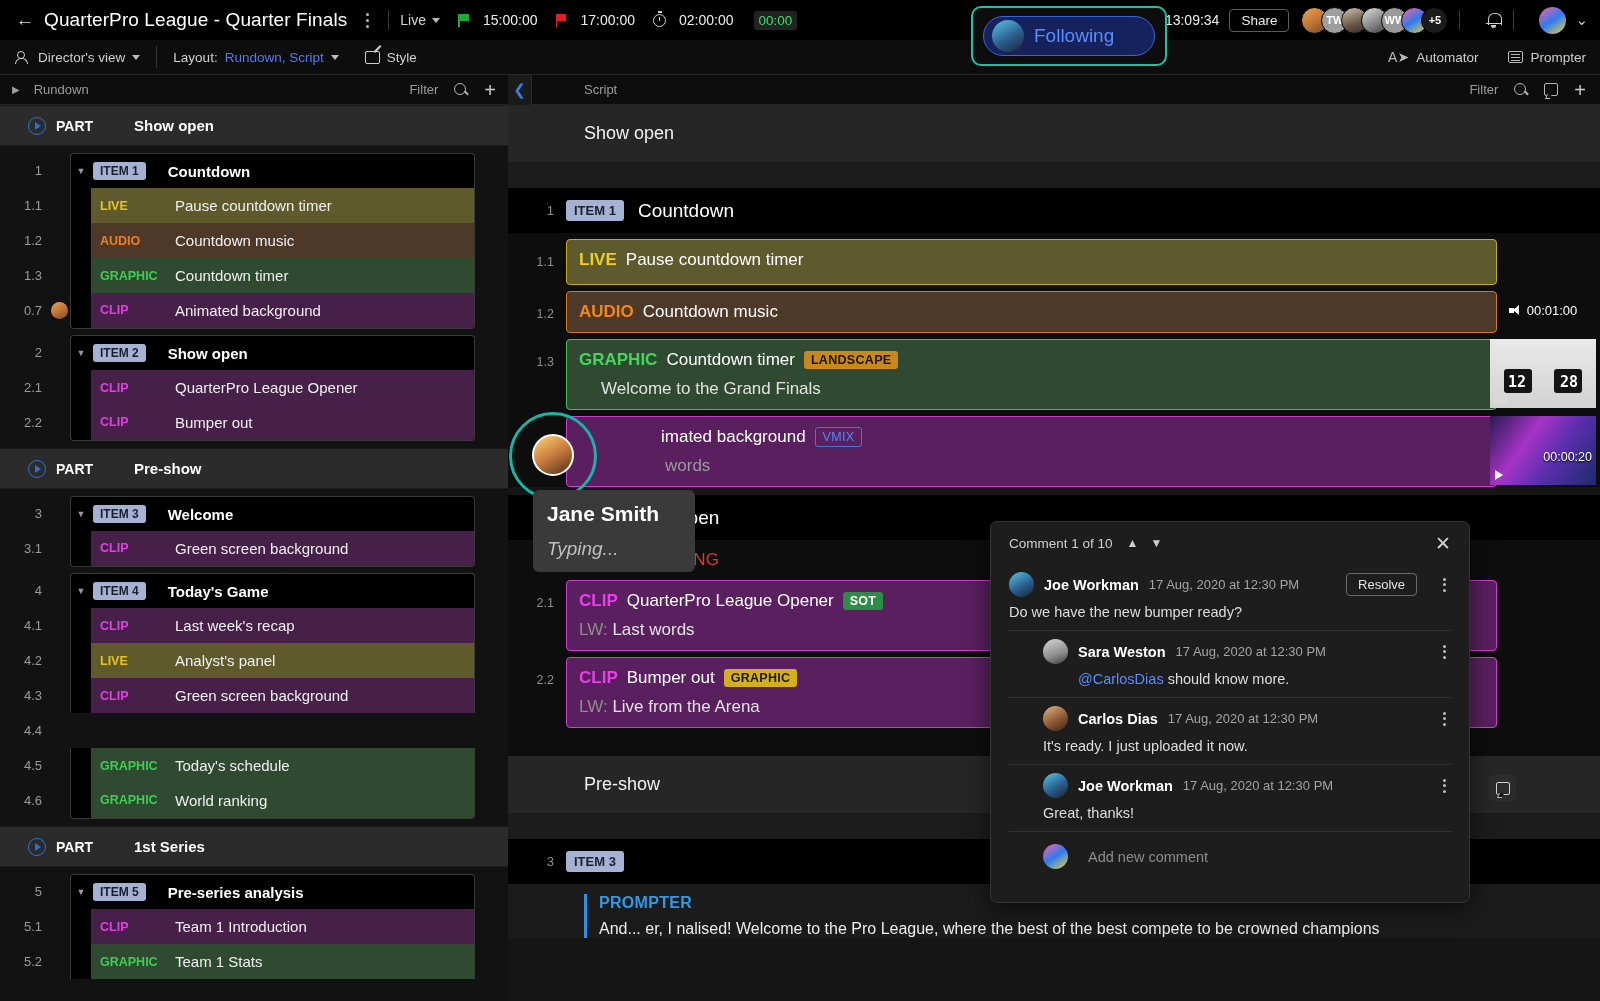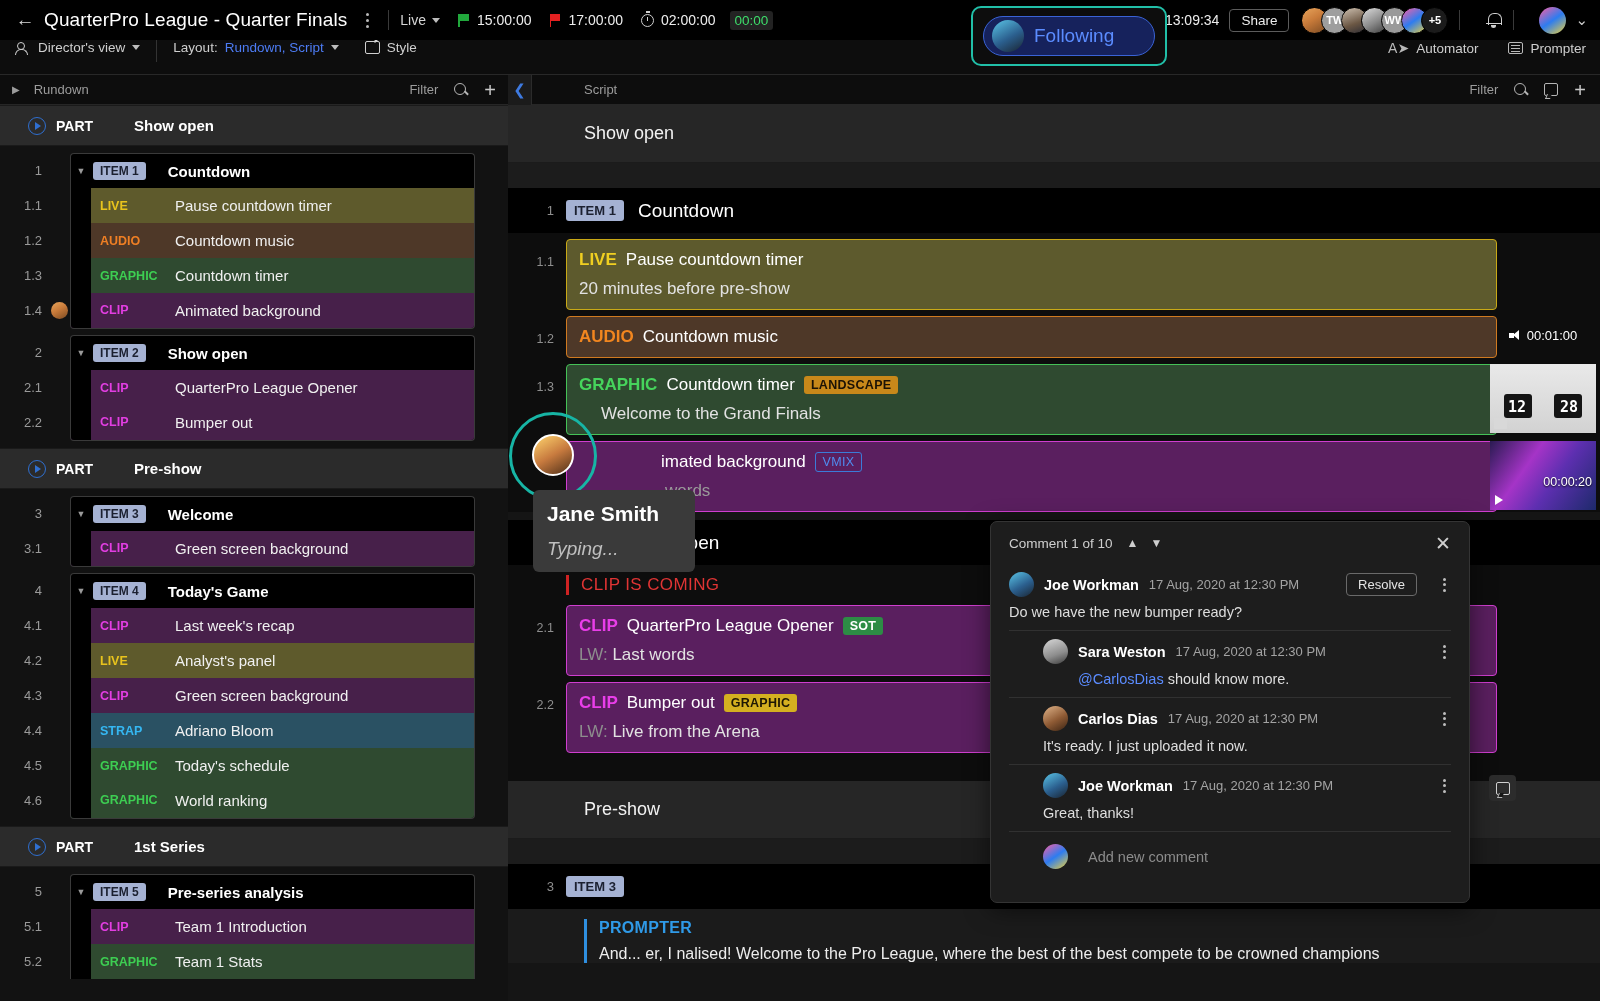--- a/index.html
+++ b/index.html
@@ -19,21 +19,21 @@
     padding:0 12px; position:relative; z-index:5;
   }
   .back-arrow { width:26px; height:26px; display:flex; align-items:center; justify-content:center;
     color:#dcdcdc; font-size:19px; cursor:pointer; }
   .show-title { font-size:19px; font-weight:400; color:#fff; margin-left:6px; letter-spacing:.1px; white-space:nowrap;}
   .kebab { width:20px; display:flex; flex-direction:column; align-items:center; gap:3px; margin-left:10px; cursor:pointer;}
   .kebab i { width:3px; height:3px; border-radius:50%; background:#b9b9b9; display:block;}
   .vdiv { width:1px; height:20px; background:#3a3a3a; margin:0 11px; }
   .live-sel { display:flex; align-items:center; gap:6px; color:#d5d5d5; font-size:14px; cursor:pointer;}
   .caret { width:0;height:0;border-left:4px solid transparent;border-right:4px solid transparent;border-top:5px solid #bdbdbd;}
-  .timechip { display:flex; align-items:center; gap:7px; margin-left:18px; color:#ededed; font-size:14px; white-space:nowrap;}
+  .timechip { display:flex; align-items:center; gap:13px; margin-left:18px; color:#ededed; font-size:14px; white-space:nowrap;}
   .flag { width:12px; height:13px; position:relative; display:inline-block;}
   .flag::before{content:"";position:absolute;left:0;top:0;width:1.8px;height:13px;background:currentColor;}
   .flag::after{content:"";position:absolute;left:1.8px;top:0.5px;width:9px;height:7px;background:currentColor;}
   .flag.green{color:#21a83c;} .flag.red{color:#e32020;}
   .stopwatch { width:13px;height:13px;border:1.6px solid #cfcfcf;border-radius:50%;position:relative;display:inline-block;}
   .stopwatch::before{content:"";position:absolute;left:4.3px;top:-3.2px;width:4px;height:2px;background:#cfcfcf;}
   .stopwatch::after{content:"";position:absolute;left:4.6px;top:2px;width:1.4px;height:4.2px;background:#cfcfcf;}
   .greentime { color:#3ddc6a; background:#232323; padding:2px 5px; border-radius:3px; margin-left:7px; font-size:13.5px;}
   .topbar-right { margin-left:auto; display:flex; align-items:center; gap:0; }
   .clock { color:#ededed; font-size:14px; margin-right:10px; }
@@ -56,21 +56,21 @@
     display:flex; align-items:center; justify-content:center; z-index:40;
   }
   .following-pill{
     width:172px;height:40px;border-radius:21px;background:#16225c;border:1.5px solid #3a63d6;
     display:flex;align-items:center;gap:10px;padding:0 8px;cursor:pointer;
   }
   .following-pill .fav{width:32px;height:32px;border-radius:50%;overflow:hidden;flex:none;}
   .following-pill span{color:#5b8cff;font-size:19px;font-weight:400;}
 
   
-  .subbar { height:35px; background:#0d0d0d; display:flex; align-items:flex-start; padding:0 14px;
+  .subbar { height:35px; background:#0d0d0d; display:flex; align-items:center; padding:0 14px;
             border-bottom:1px solid #282828; position:relative; z-index:4;}
   .sb-item { display:flex; align-items:center; gap:7px; color:#cfcfcf; font-size:13.5px; cursor:pointer; }
   .sb-div { width:1px; height:22px; background:#333; margin:0 16px; }
   .blue { color:#4d7cf5; }
   .sb-right { margin-left:auto; display:flex; align-items:center; gap:30px; }
   .ico-people{width:17px;height:12px;position:relative;display:inline-block;}
   .ico-people::before{content:"";position:absolute;left:3px;top:0;width:6px;height:6px;border:1.4px solid #cfcfcf;border-radius:50%;}
   .ico-people::after{content:"";position:absolute;left:0.5px;top:7px;width:11px;height:5px;border:1.4px solid #cfcfcf;border-bottom:none;border-radius:6px 6px 0 0;}
   .ico-pencilbox{width:15px;height:13px;border:1.4px solid #cfcfcf;border-radius:2px;display:inline-block;position:relative;}
   .ico-pencilbox::after{content:"";position:absolute;right:-3px;top:-4px;width:9px;height:2px;background:#cfcfcf;transform:rotate(-45deg);}
@@ -405,21 +405,21 @@
                 <div class="sub-wrap" style="flex:1;border-bottom:none;border-radius:0">
                   <div class="sub-row k-graphic">
                     <span class="gut"></span>
                     <span class="sub-kind">GRAPHIC</span>
                     <span class="sub-text">Countdown timer</span>
                   </div>
                 </div>
               </div>
             </div>
             <div class="rd-row">
-              <span class="rd-num">1.4</span>
+              <span class="rd-num">0.7</span>
               <span class="rd-av">
                 <span class="dot f1"></span>
               </span>
               <div class="rd-card" style="margin-right:33px">
                 <div class="sub-wrap" style="flex:1;border-top:none;border-radius:0 0 4px 4px">
                   <div class="sub-row k-clip">
                     <span class="gut"></span>
                     <span class="sub-kind">CLIP</span>
                     <span class="sub-text">Animated background</span>
                   </div>
@@ -546,29 +546,20 @@
                     <span class="gut"></span>
                     <span class="sub-kind">CLIP</span>
                     <span class="sub-text">Green screen background</span>
                   </div>
                 </div>
               </div>
             </div>
             <div class="rd-row">
               <span class="rd-num">4.4</span>
               <span class="rd-av"></span>
-              <div class="rd-card" style="margin-right:33px">
-                <div class="sub-wrap" style="flex:1;border-bottom:none;border-top:none;border-radius:0">
-                  <div class="sub-row k-strap">
-                    <span class="gut"></span>
-                    <span class="sub-kind">STRAP</span>
-                    <span class="sub-text">Adriano Bloom</span>
-                  </div>
-                </div>
-              </div>
             </div>
             <div class="rd-row">
               <span class="rd-num">4.5</span>
               <span class="rd-av"></span>
               <div class="rd-card" style="margin-right:33px">
                 <div class="sub-wrap" style="flex:1;border-bottom:none;border-top:none;border-radius:0">
                   <div class="sub-row k-graphic">
                     <span class="gut"></span>
                     <span class="sub-kind">GRAPHIC</span>
                     <span class="sub-text">Today's schedule</span>
@@ -663,21 +654,20 @@
           <span class="nm">Countdown</span>
         </div>
 
         <div class="sc-block" style="padding-top:6px">
           <span class="num">1.1</span>
           <div class="sc-card c-live">
             <div class="sc-l1">
               <span class="sc-kind">LIVE</span>
               <span>Pause countdown timer</span>
             </div>
-            <div class="sc-l2">20 minutes before pre-show</div>
           </div>
         </div>
 
         <div class="sc-block" style="padding-top:6px">
           <span class="num">1.2</span>
           <div class="sc-card c-audio" style="min-height:40px">
             <div class="sc-l1">
               <span class="sc-kind">AUDIO</span>
               <span>Countdown music</span>
             </div>

